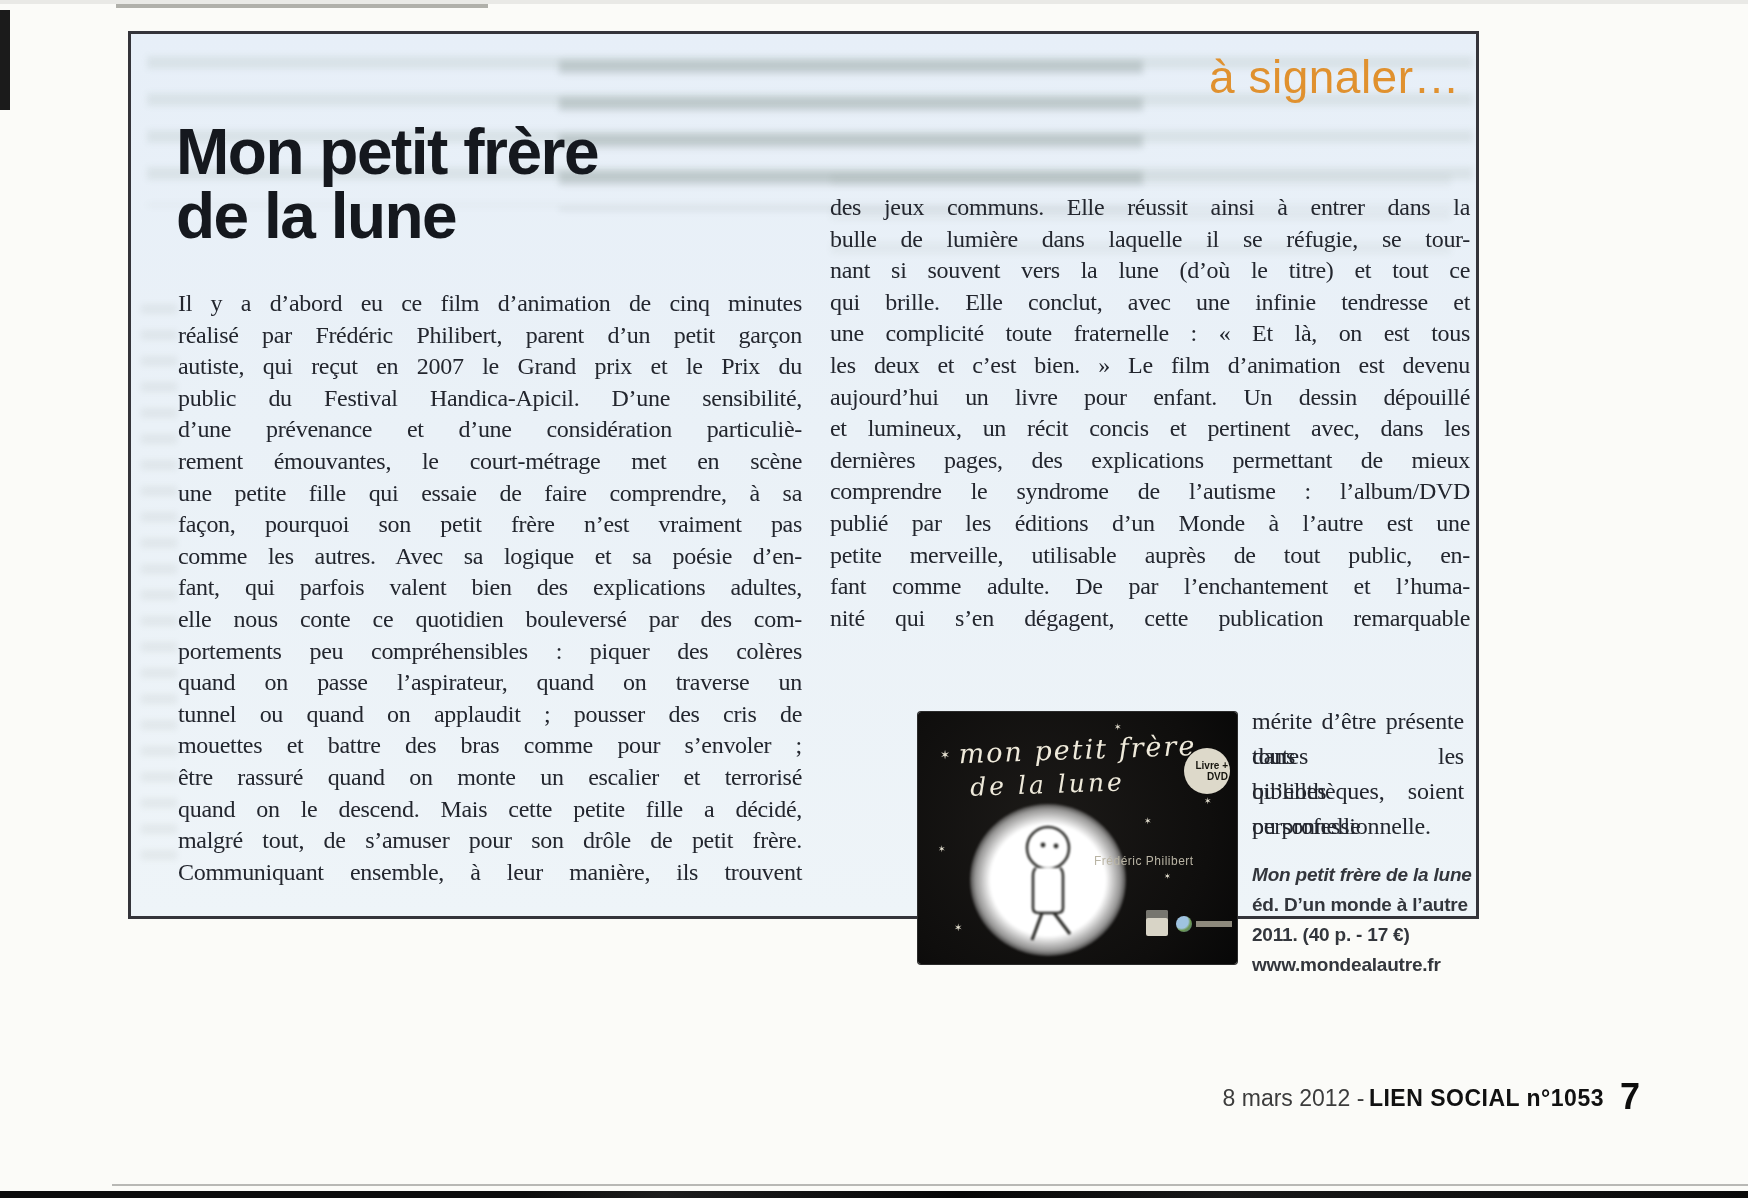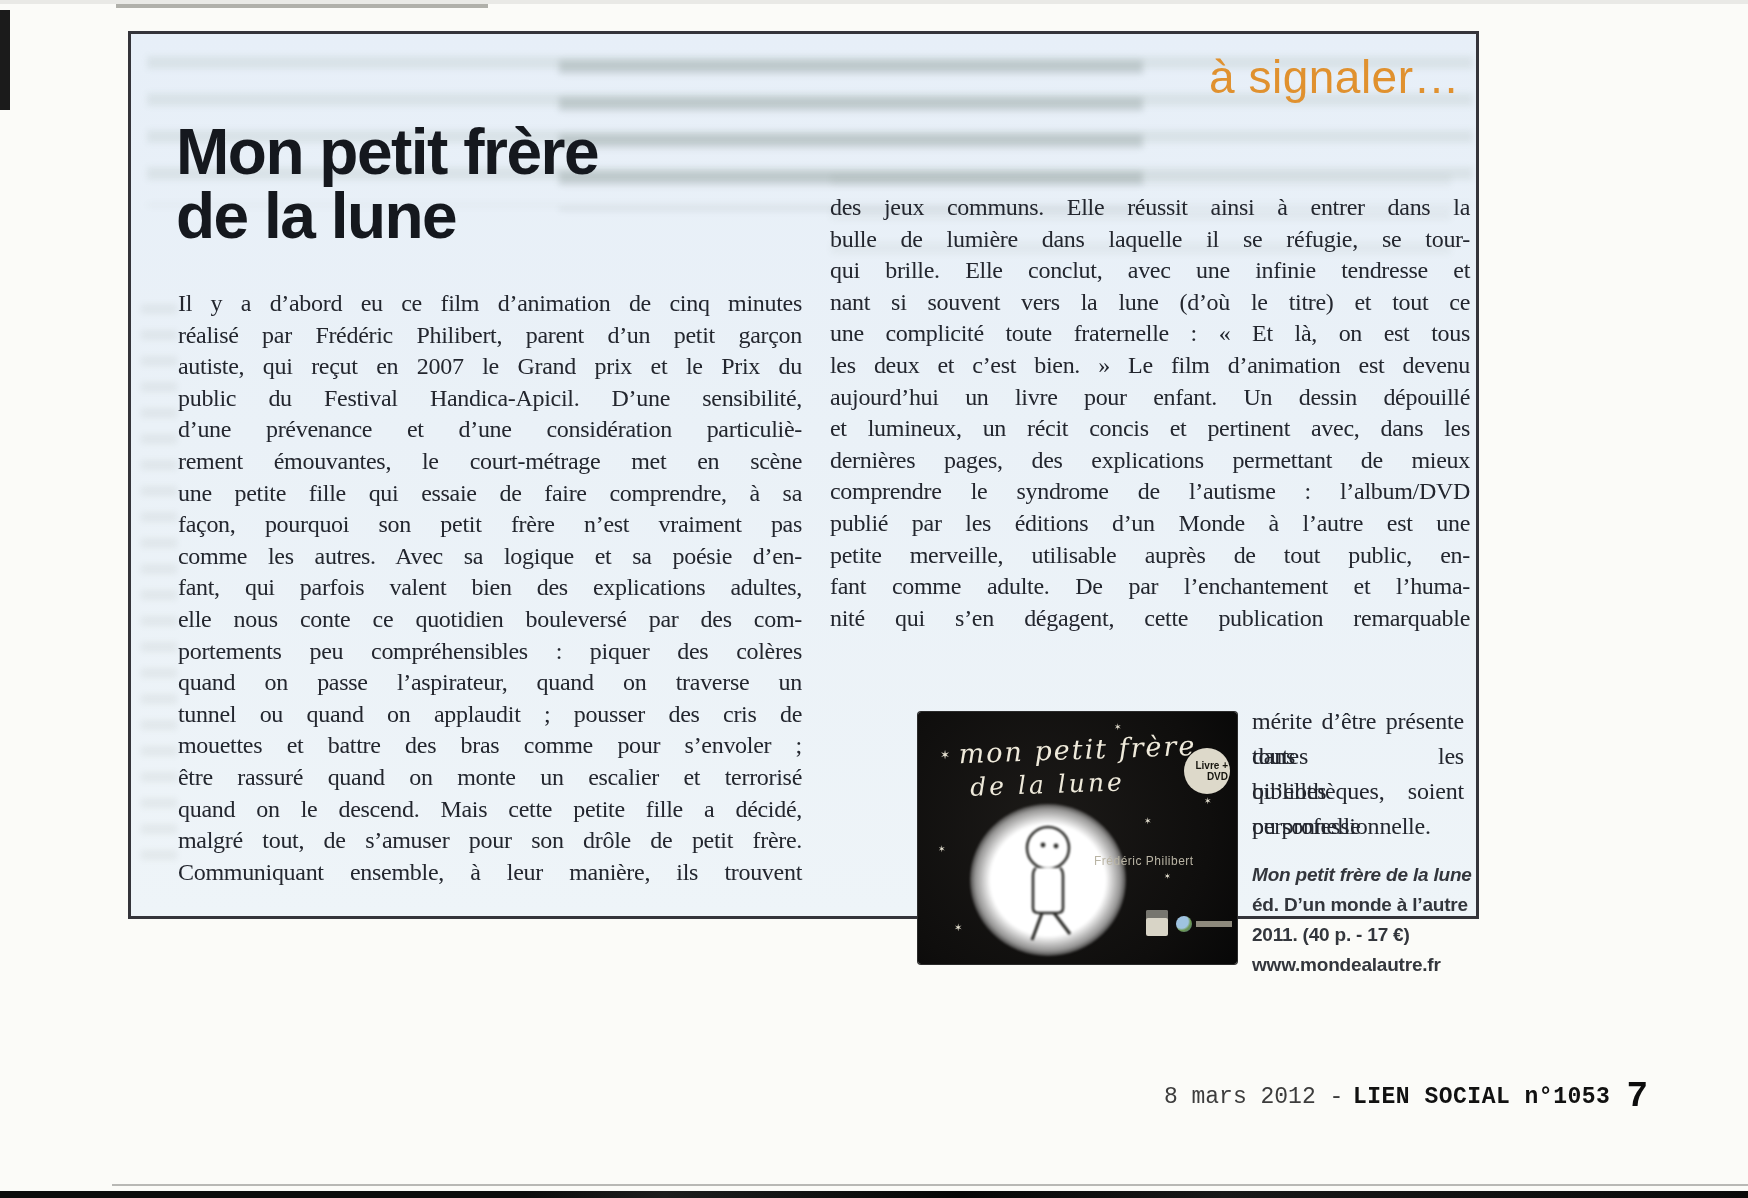--- a/index.html
+++ b/index.html
@@ -100,22 +100,22 @@
   .star::before{content:"✶";}
   .star.s1{left:22px;top:36px;}
   .star.s2{left:286px;top:84px;font-size:9px;}
   .star.s3{left:20px;top:132px;font-size:9px;}
   .star.s4{left:226px;top:104px;font-size:9px;}
   .star.s5{left:36px;top:210px;font-size:10px;}
   .star.s6{left:196px;top:10px;font-size:9px;}
   .star.s7{left:246px;top:160px;font-size:8px;}
 
   .footer{
-    position:absolute;right:100px;top:1072px;white-space:nowrap;
-    font-family:Liberation Mono, monospace;text-align:left;
+    position:absolute;right:108px;top:1072px;white-space:nowrap;
+    font-family:Liberation Sans, sans-serif;text-align:left;
   }
   .footer .f-date{font-size:23px;font-weight:500;color:#3c3c3c;}
   .footer .f-journal{font-size:23px;font-weight:700;color:#111;letter-spacing:.5px;}
   .footer .f-page{font-size:36px;font-weight:700;color:#0d0d0d;margin-left:16px;vertical-align:-3px;}
 </style>
 </head>
 <body>
 
 <div id="canvas">
 
@@ -154,22 +154,22 @@
       <div class="tline just">mouettes et battre des bras comme pour s’envoler ;</div>
       <div class="tline just">être rassuré quand on monte un escalier et terrorisé</div>
       <div class="tline just">quand on le descend. Mais cette petite fille a décidé,</div>
       <div class="tline just">malgré tout, de s’amuser pour son drôle de petit frère.</div>
       <div class="tline just">Communiquant ensemble, à leur manière, ils trouvent</div>
     </div>
 
   <div class="textcol col-right">
       <div class="tline just">des jeux communs. Elle réussit ainsi à entrer dans la</div>
       <div class="tline just">bulle de lumière dans laquelle il se réfugie, se tour-</div>
+      <div class="tline just">nant si souvent vers la lune (d’où le titre) et tout ce</div>
       <div class="tline just">qui brille. Elle conclut, avec une infinie tendresse et</div>
-      <div class="tline just">nant si souvent vers la lune (d’où le titre) et tout ce</div>
       <div class="tline just"><span>une complicité toute fraternelle : </span><span class="it">« Et là, on est tous</span></div>
       <div class="tline just"><span class="it">les deux et c’est bien. »</span><span> Le film d’animation est devenu</span></div>
       <div class="tline just">aujourd’hui un livre pour enfant. Un dessin dépouillé</div>
       <div class="tline just">et lumineux, un récit concis et pertinent avec, dans les</div>
       <div class="tline just">dernières pages, des explications permettant de mieux</div>
       <div class="tline just">comprendre le syndrome de l’autisme : l’album/DVD</div>
       <div class="tline just">publié par les éditions d’un Monde à l’autre est une</div>
       <div class="tline just">petite merveille, utilisable auprès de tout public, en-</div>
       <div class="tline just">fant comme adulte. De par l’enchantement et l’huma-</div>
       <div class="tline just">nité qui s’en dégagent, cette publication remarquable</div>

